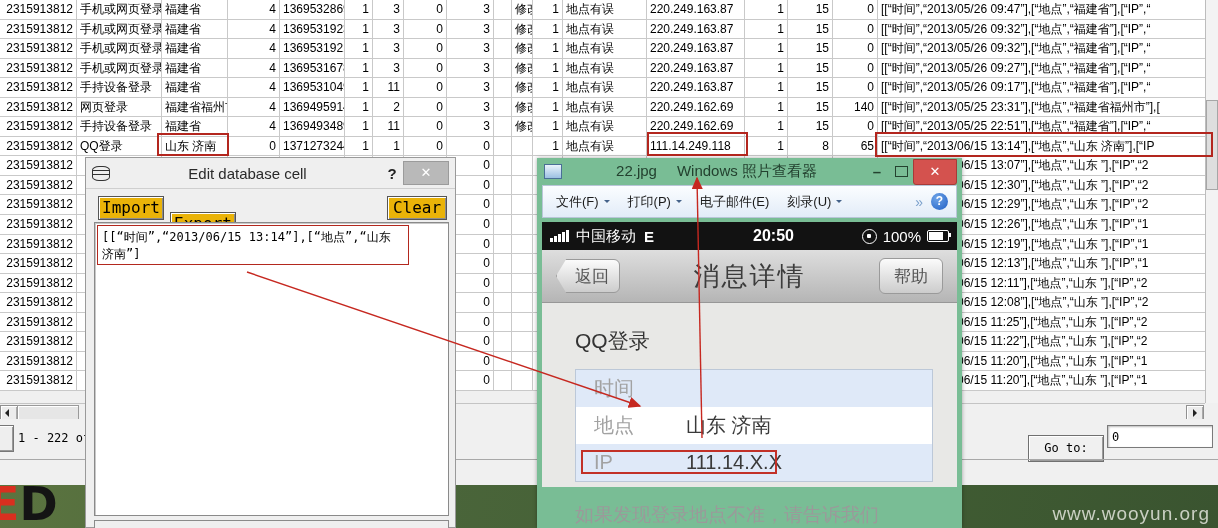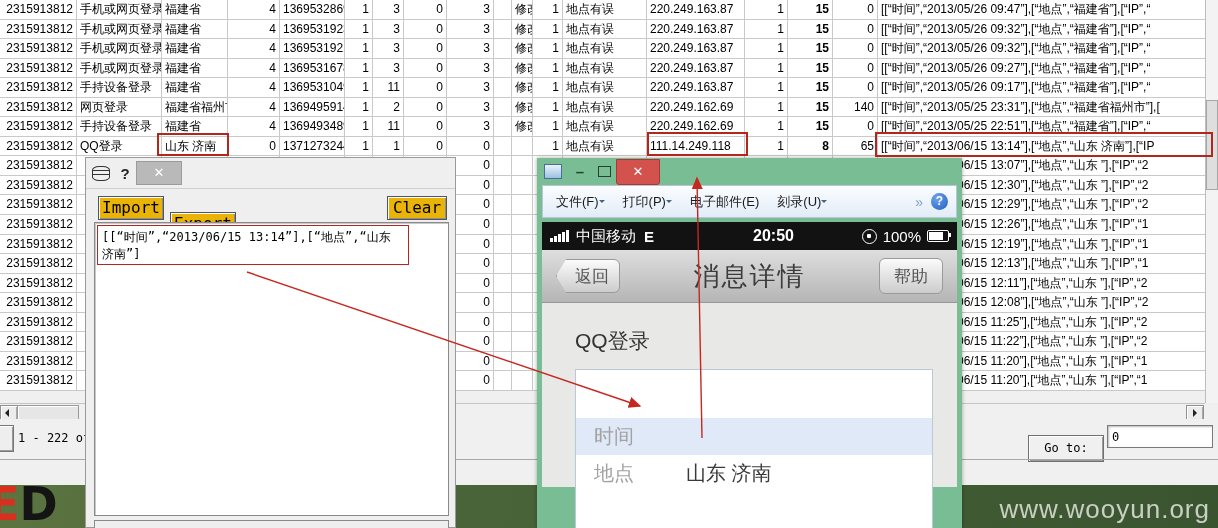--- a/index.html
+++ b/index.html
@@ -20,21 +20,21 @@
   .c-n2{width:28px;}
   .c-n3{width:31px;}
   .c-n4{width:43px;}
   .c-n5{width:47px;}
   .c-gap{width:18px;}
   .c-edit{width:21px;}
   .c-n6{width:30px;}
   .c-status{width:84px;}
   .c-ip{width:98px;}
   .c-n7{width:43px;}
-  .c-n8{width:45px;font-weight:bold;}
+  .c-n8{width:45px;}
   .c-n9{width:45px;}
   .c-json{width:700px;border-right:none;}
 
   
   .vscroll{position:absolute;left:1205px;top:0;width:13px;height:403px;background:#f3f3f3;border-left:1px solid #bdbdbd;}
   .vthumb{position:absolute;left:1px;top:100px;width:10px;height:88px;background:#dedede;border:1px solid #a6a6a6;}
   .hscroll{position:absolute;left:0;top:403px;width:1205px;height:16px;background:#f0f0f0;border-top:1px solid #c4c4c4;}
   .sbtn{position:absolute;top:1px;width:16px;height:14px;background:#ececec;border:1px solid #909090;
         box-shadow:inset 1px 1px 0 #fff,inset -1px -1px 0 #aaa;}
   .tri-left{position:absolute;left:4px;top:3px;width:0;height:0;border:4px solid transparent;border-right-color:#222;border-left:none;}
@@ -48,21 +48,21 @@
   .goto-btn{position:absolute;left:1028px;top:16px;width:74px;height:25px;background:#f0f0f0;border:1px solid #707070;
             box-shadow:inset 1px 1px 0 #fff,inset -1px -1px 0 #9c9c9c;
             font-family:"DejaVu Sans Mono",monospace;font-size:12px;text-align:center;line-height:24px;}
   .goto-input{position:absolute;left:1107px;top:6px;width:100px;height:21px;background:#fff;border:1px solid #7a7a7a;
               box-shadow:inset 1px 1px 2px #bbb;font-family:"DejaVu Sans Mono",monospace;font-size:12px;padding:0 0 0 4px;}
   .win-bottom-line{position:absolute;left:0;top:459px;width:1218px;height:1px;background:#a8a8a8;}
 
   
   .desktop{position:absolute;left:0;top:485px;width:1218px;height:43px;
            background:linear-gradient(100deg,#5b7440 0%,#4a653a 35%,#415d33 70%,#3a5430 100%);}
-  .watermark{position:absolute;right:8px;bottom:3px;font-size:26px;color:#d9ddd2;opacity:.9;letter-spacing:1px;}
+  .watermark{position:absolute;right:8px;bottom:3px;font-size:19px;color:#d9ddd2;opacity:.9;letter-spacing:1px;}
   .desk-logo{position:absolute;left:-12px;top:-4px;font-weight:bold;font-size:46px;line-height:46px;
              font-family:"DejaVu Sans",sans-serif;}
   .logo-red{color:#d92f1f;} .logo-black{color:#141414;}
 
   
   .edit-dialog{position:absolute;left:85px;top:157px;width:371px;height:371px;background:#efefef;
                border:1px solid #9a9a9a;box-sizing:border-box;}
   .ed-titlebar{position:relative;height:30px;border-bottom:1px solid #cfcfcf;display:flex;align-items:center;padding:0 6px;}
   .db-icon{width:16px;height:13px;border:1.5px solid #333;border-radius:7px/4px;position:relative;margin-right:4px;}
   .db-icon:before,.db-icon:after{content:"";position:absolute;left:0;right:0;height:1.5px;background:#333;}
@@ -91,21 +91,21 @@
   .pv-icon{width:16px;height:13px;background:linear-gradient(#eaf3fb,#9cc0e2);border:1px solid #4a6f96;margin:0 6px 0 2px;}
   .pv-title{flex:1;text-align:center;}
   .pv-title .tgap{display:inline-block;width:20px;}
   .pv-min{width:24px;text-align:center;font-weight:bold;color:#24422f;}
   .pv-max{width:24px;display:flex;justify-content:center;}
   .pv-max-box{width:11px;height:9px;border:1.5px solid #24422f;}
   .pv-close{width:42px;height:24px;background:#d4524e;border:1px solid #a73a37;color:#fff;font-size:13px;
             text-align:center;line-height:23px;border-radius:0 0 3px 3px;}
   .pv-menubar{height:31px;background:linear-gradient(#fbfdff,#e2ecf8);border:1px solid #b9c6d8;
               display:flex;align-items:center;font-size:13px;color:#1a1a1a;padding:0 4px;}
-  .menu-item{padding:0 9px;display:flex;align-items:center;}
+  .menu-item{padding:0 9px;display:flex;align-items:center;gap:5px;}
   .dd-arrow{width:0;height:0;border:3.5px solid transparent;border-top-color:#44628a;margin-top:3px;}
   .pv-spacer{flex:1;}
   .chev{color:#7ba0cc;font-size:14px;padding:0 8px;}
   .help-circle{width:17px;height:17px;border-radius:50%;background:radial-gradient(circle at 35% 30%,#6ea4e8,#1f5ec4);
                color:#fff;font-size:12px;font-weight:bold;text-align:center;line-height:17px;margin-right:4px;}
   
   .pv-photo{margin-top:4px;background:#e8e8e6;}
   .ph-status{height:28px;background:#121212;display:flex;align-items:center;color:#fff;font-size:15px;position:relative;}
   .sig{display:flex;align-items:flex-end;gap:1px;margin:0 7px 0 8px;}
   .sig span{width:3px;background:#fff;display:block;}
@@ -122,21 +122,21 @@
           display:flex;align-items:center;padding:0 14px;}
   .ph-btn{height:34px;background:linear-gradient(#fbfbfb,#cccccc);border:1px solid #9a9a9a;color:#555;
           font-size:17px;display:flex;align-items:center;justify-content:center;border-radius:6px;}
   .back-btn{width:64px;clip-path:polygon(16% 0,100% 0,100% 100%,16% 100%,0 50%);padding-left:8px;box-sizing:border-box;}
   .help-btn{width:62px;}
   .ph-title{flex:1;text-align:center;font-size:26px;color:#3c3c3c;letter-spacing:2px;}
   .ph-body{padding:24px 28px 0 33px;height:160px;}
   .ph-section{font-size:21px;color:#333;margin-bottom:14px;}
   .info-box{border:1px solid #bcc8d8;background:#fff;width:356px;}
   .info-row{height:37px;display:flex;align-items:center;padding-left:18px;font-size:20px;position:relative;}
-  .info-row.blue{background:#dfe9f8;margin-top:48px;}
+  .info-row.blue{background:#dfe9f8;}
   .info-label{width:92px;color:#a2a2a2;}
   .info-value{color:#3a3a3a;}
   .ip-redbox{position:absolute;left:5px;top:6px;width:196px;height:24px;border:2px solid #c23128;box-sizing:border-box;}
   .ph-footer{margin-top:20px;font-size:19px;color:#9a9a9a;}
 
   
   .anno{position:absolute;left:0;top:0;width:1218px;height:528px;pointer-events:none;z-index:40;}
   .redbox{position:absolute;border:2px solid #b3261e;box-sizing:border-box;}
   .rb-loc{left:157px;top:133px;width:72px;height:23px;}
   .rb-ip{left:647px;top:132px;width:101px;height:24px;}
@@ -576,38 +576,40 @@
   <div class="win-bottom-line"></div>
 
   <div class="desktop">
     <div class="desk-logo"><span class="logo-red">E</span><span class="logo-black">D</span></div>
     <div class="watermark">www.wooyun.org</div>
   </div>
 
   <div class="edit-dialog z10">
     <div class="ed-titlebar">
       <div class="db-icon"></div>
+      <div class="ed-title">Edit database cell</div>
       <div class="ed-help">?</div>
       <div class="ed-close"><span>✕</span></div>
     </div>
     <div class="ed-btn ed-import">Import</div>
     <div class="ed-btn ed-export">Export</div>
     <div class="ed-btn ed-clear">Clear</div>
     <div class="ed-text">
       <div class="ed-redbox">
         <div>[[“时间”,“2013/06/15 13:14”],[“地点”,“山东 济南”]</div>
         <div>,[“IP”,“111.14.X.X”]]</div>
       </div>
     </div>
     <div class="ed-lower"></div>
   </div>
 
   <div class="photo-viewer z20">
     <div class="pv-titlebar">
       <div class="pv-icon"></div>
+      <div class="pv-title"><span>22.jpg</span><span class="tgap"></span><span>Windows 照片查看器</span></div>
       <div class="pv-min">–</div>
       <div class="pv-max">
           <span class="pv-max-box"></span>
         </div>
       <div class="pv-close"><span>✕</span></div>
     </div>
     <div class="pv-menubar">
       <div class="menu-item">
           <span>文件(F)</span>
           <span class="dd-arrow"></span>

